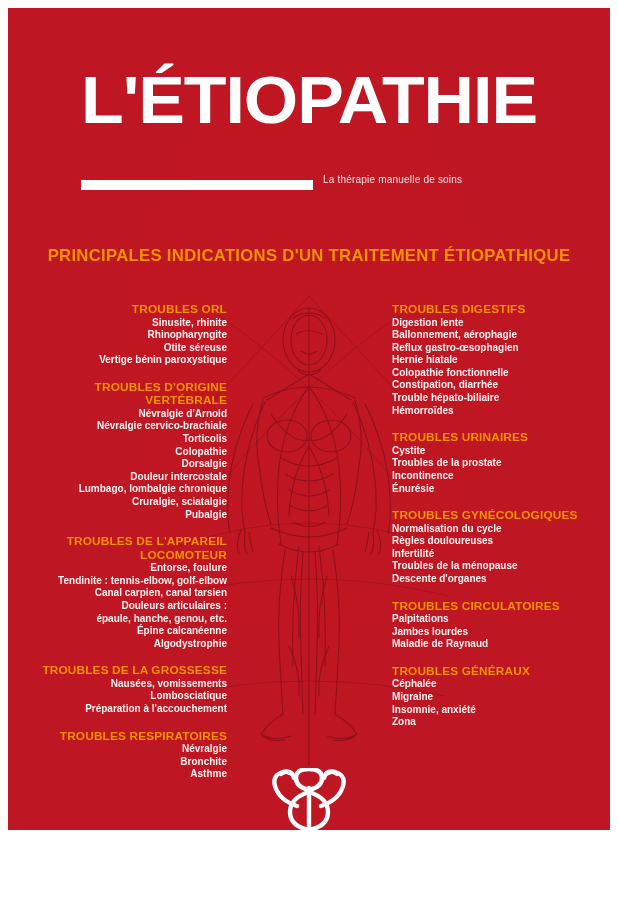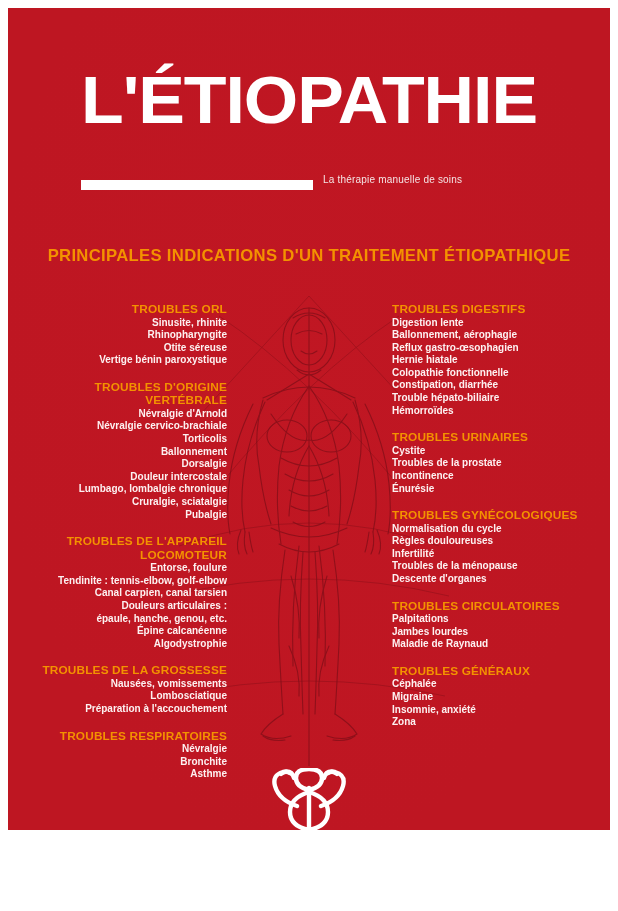--- a/index.html
+++ b/index.html
@@ -217,21 +217,21 @@
           <li>Otite séreuse</li>
           <li>Vertige bénin paroxystique</li>
         </ul>
       </div>
       <div class="group">
         <div class="group-title">TROUBLES D'ORIGINE VERTÉBRALE</div>
         <ul class="group-items">
           <li>Névralgie d'Arnold</li>
           <li>Névralgie cervico-brachiale</li>
           <li>Torticolis</li>
-          <li>Ballonnement</li>
+          <li>Colopathie</li>
           <li>Dorsalgie</li>
           <li>Douleur intercostale</li>
           <li>Lumbago, lombalgie chronique</li>
           <li>Cruralgie, sciatalgie</li>
           <li>Pubalgie</li>
         </ul>
       </div>
       <div class="group">
         <div class="group-title">TROUBLES DE L'APPAREIL LOCOMOTEUR</div>
         <ul class="group-items">

